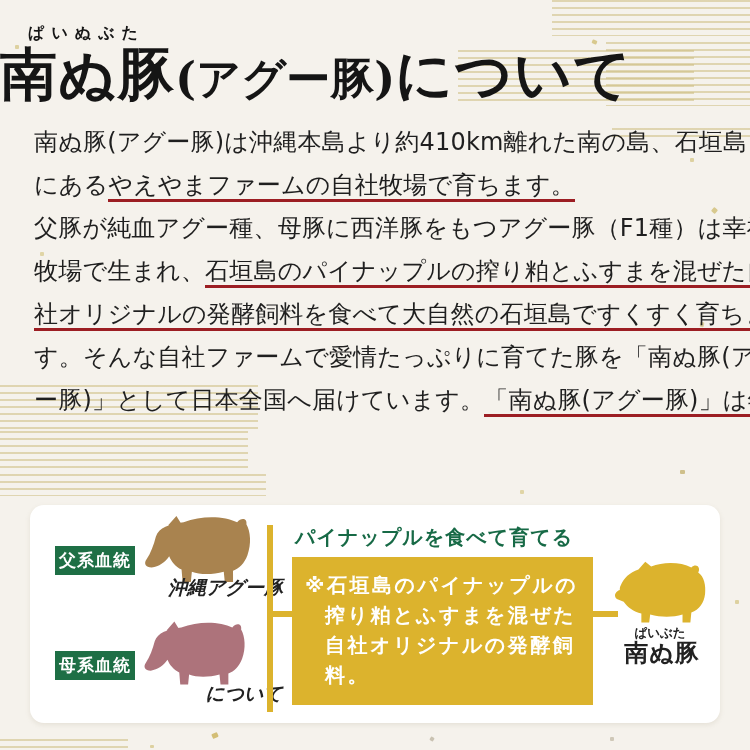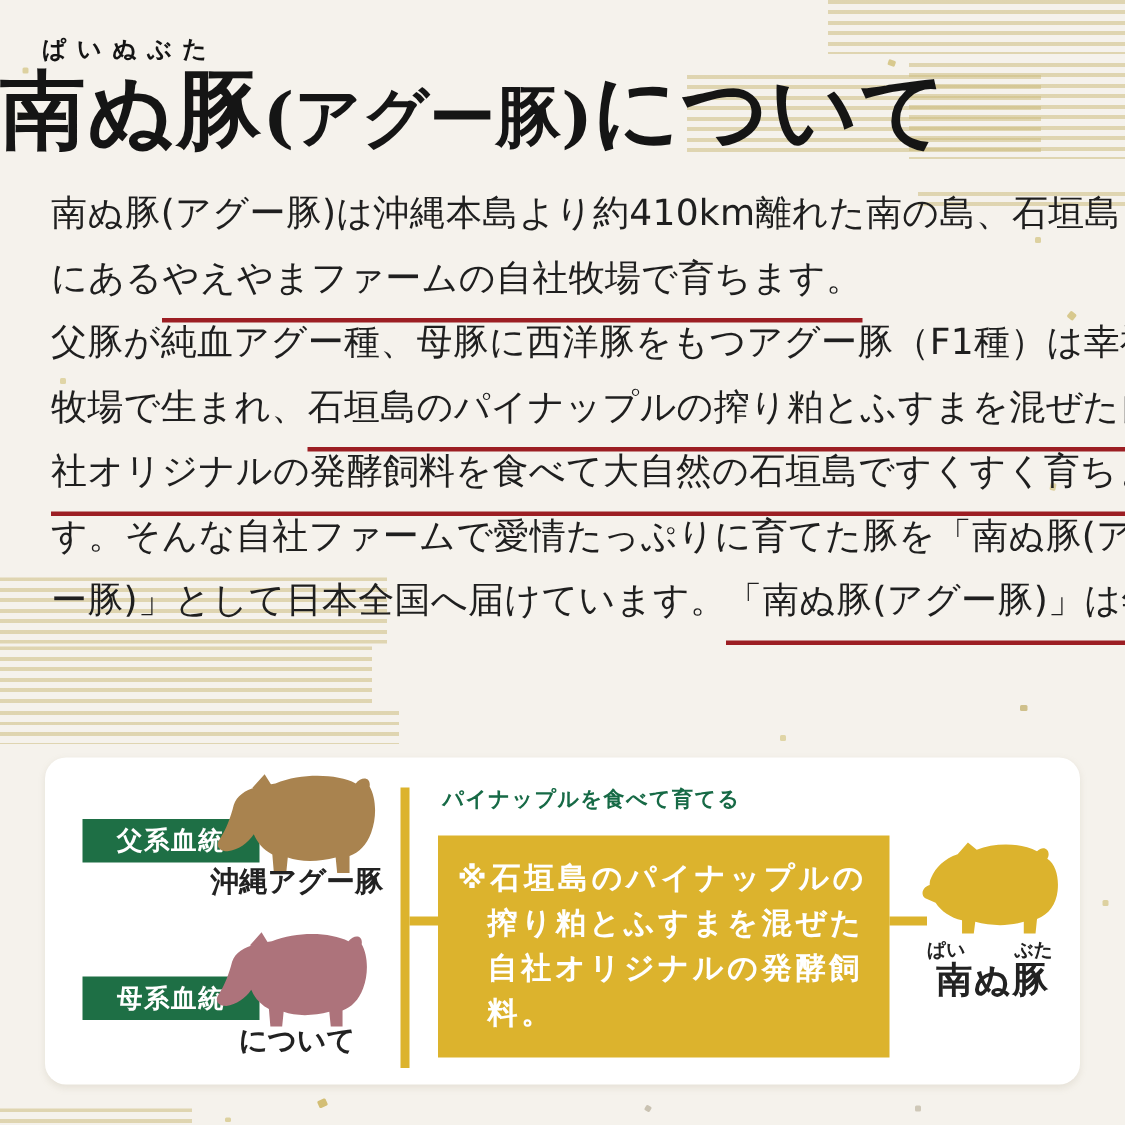--- a/index.html
+++ b/index.html
@@ -29,43 +29,43 @@
     font-family:"DejaVu Serif","Liberation Serif",serif;font-weight:bold;
     color:#151515;line-height:1.05;white-space:nowrap;}
   .furigana{position:absolute;top:-19px;left:28px;font-size:16px;
     letter-spacing:7px;font-weight:bold;}
   .title-main{font-size:57px;letter-spacing:1px;}
   .title-paren{font-size:44px;letter-spacing:0;}
   
   .body-par{position:absolute;left:34px;top:121px;width:700px;
     font-size:24px;line-height:43px;letter-spacing:.2px;z-index:2;}
   .body-par .line{white-space:nowrap;}
-  .u{border-bottom:3px solid var(--underline-red);padding-bottom:13px;}
+  .u{border-bottom:3px solid var(--underline-red);padding-bottom:0;}
   
   .card{position:absolute;left:30px;top:505px;width:690px;height:218px;
     background:var(--card-bg);border-radius:14px;z-index:2;
     box-shadow:0 2px 5px rgba(160,150,120,.18);}
   .lineage-label{position:absolute;background:var(--label-green);color:#fff;
-    font-size:17px;font-weight:bold;letter-spacing:1px;padding:3px 23px;}
-  .breed-name{position:absolute;width:170px;text-align:center;
-    font-size:19px;font-weight:bold;color:#222;}
+    font-size:17px;font-weight:bold;letter-spacing:1px;padding:3px 4px;}
+  .breed-name{position:absolute;width:170px;text-align:right;
+    font-size:19px;font-weight:bold;color:#222;font-style:italic;}
   .pigsvg{position:absolute;}
   .vline{position:absolute;left:237px;top:20px;width:6px;height:187px;
     background:var(--accent-yellow);}
   .hconn{position:absolute;top:106px;width:25px;height:6px;
     background:var(--accent-yellow);}
-  .feed-title{position:absolute;left:265px;top:19px;font-size:14px;
+  .feed-title{position:absolute;left:265px;top:19px;font-size:20px;
     font-weight:bold;letter-spacing:1px;color:var(--headline-green);white-space:nowrap;}
   .feed-box{position:absolute;left:262px;top:52px;width:301px;height:148px;
     background:var(--accent-yellow);border-radius:0;
     padding:13px 12px 0 13px;}
   .feed-note{color:#fff;font-weight:bold;font-size:20px;line-height:30px;
     letter-spacing:2.5px;padding-left:1em;text-indent:-1em;}
   .result-furi{position:absolute;left:588px;top:120px;width:84px;
-    display:flex;justify-content:space-between;font-size:12.5px;
+    display:flex;justify-content:center;font-size:12.5px;
     font-weight:bold;color:#222;}
   .result-name{position:absolute;left:577px;top:132px;width:110px;
     text-align:center;font-size:24px;font-weight:bold;color:#222;
     letter-spacing:1px;}
 </style>
 </head>
 <body>
 
 <div class="stripes" style="left:552px;top:0;width:198px;height:36px;"></div>
 <div class="stripes" style="left:606px;top:42px;width:144px;height:64px;"></div>

